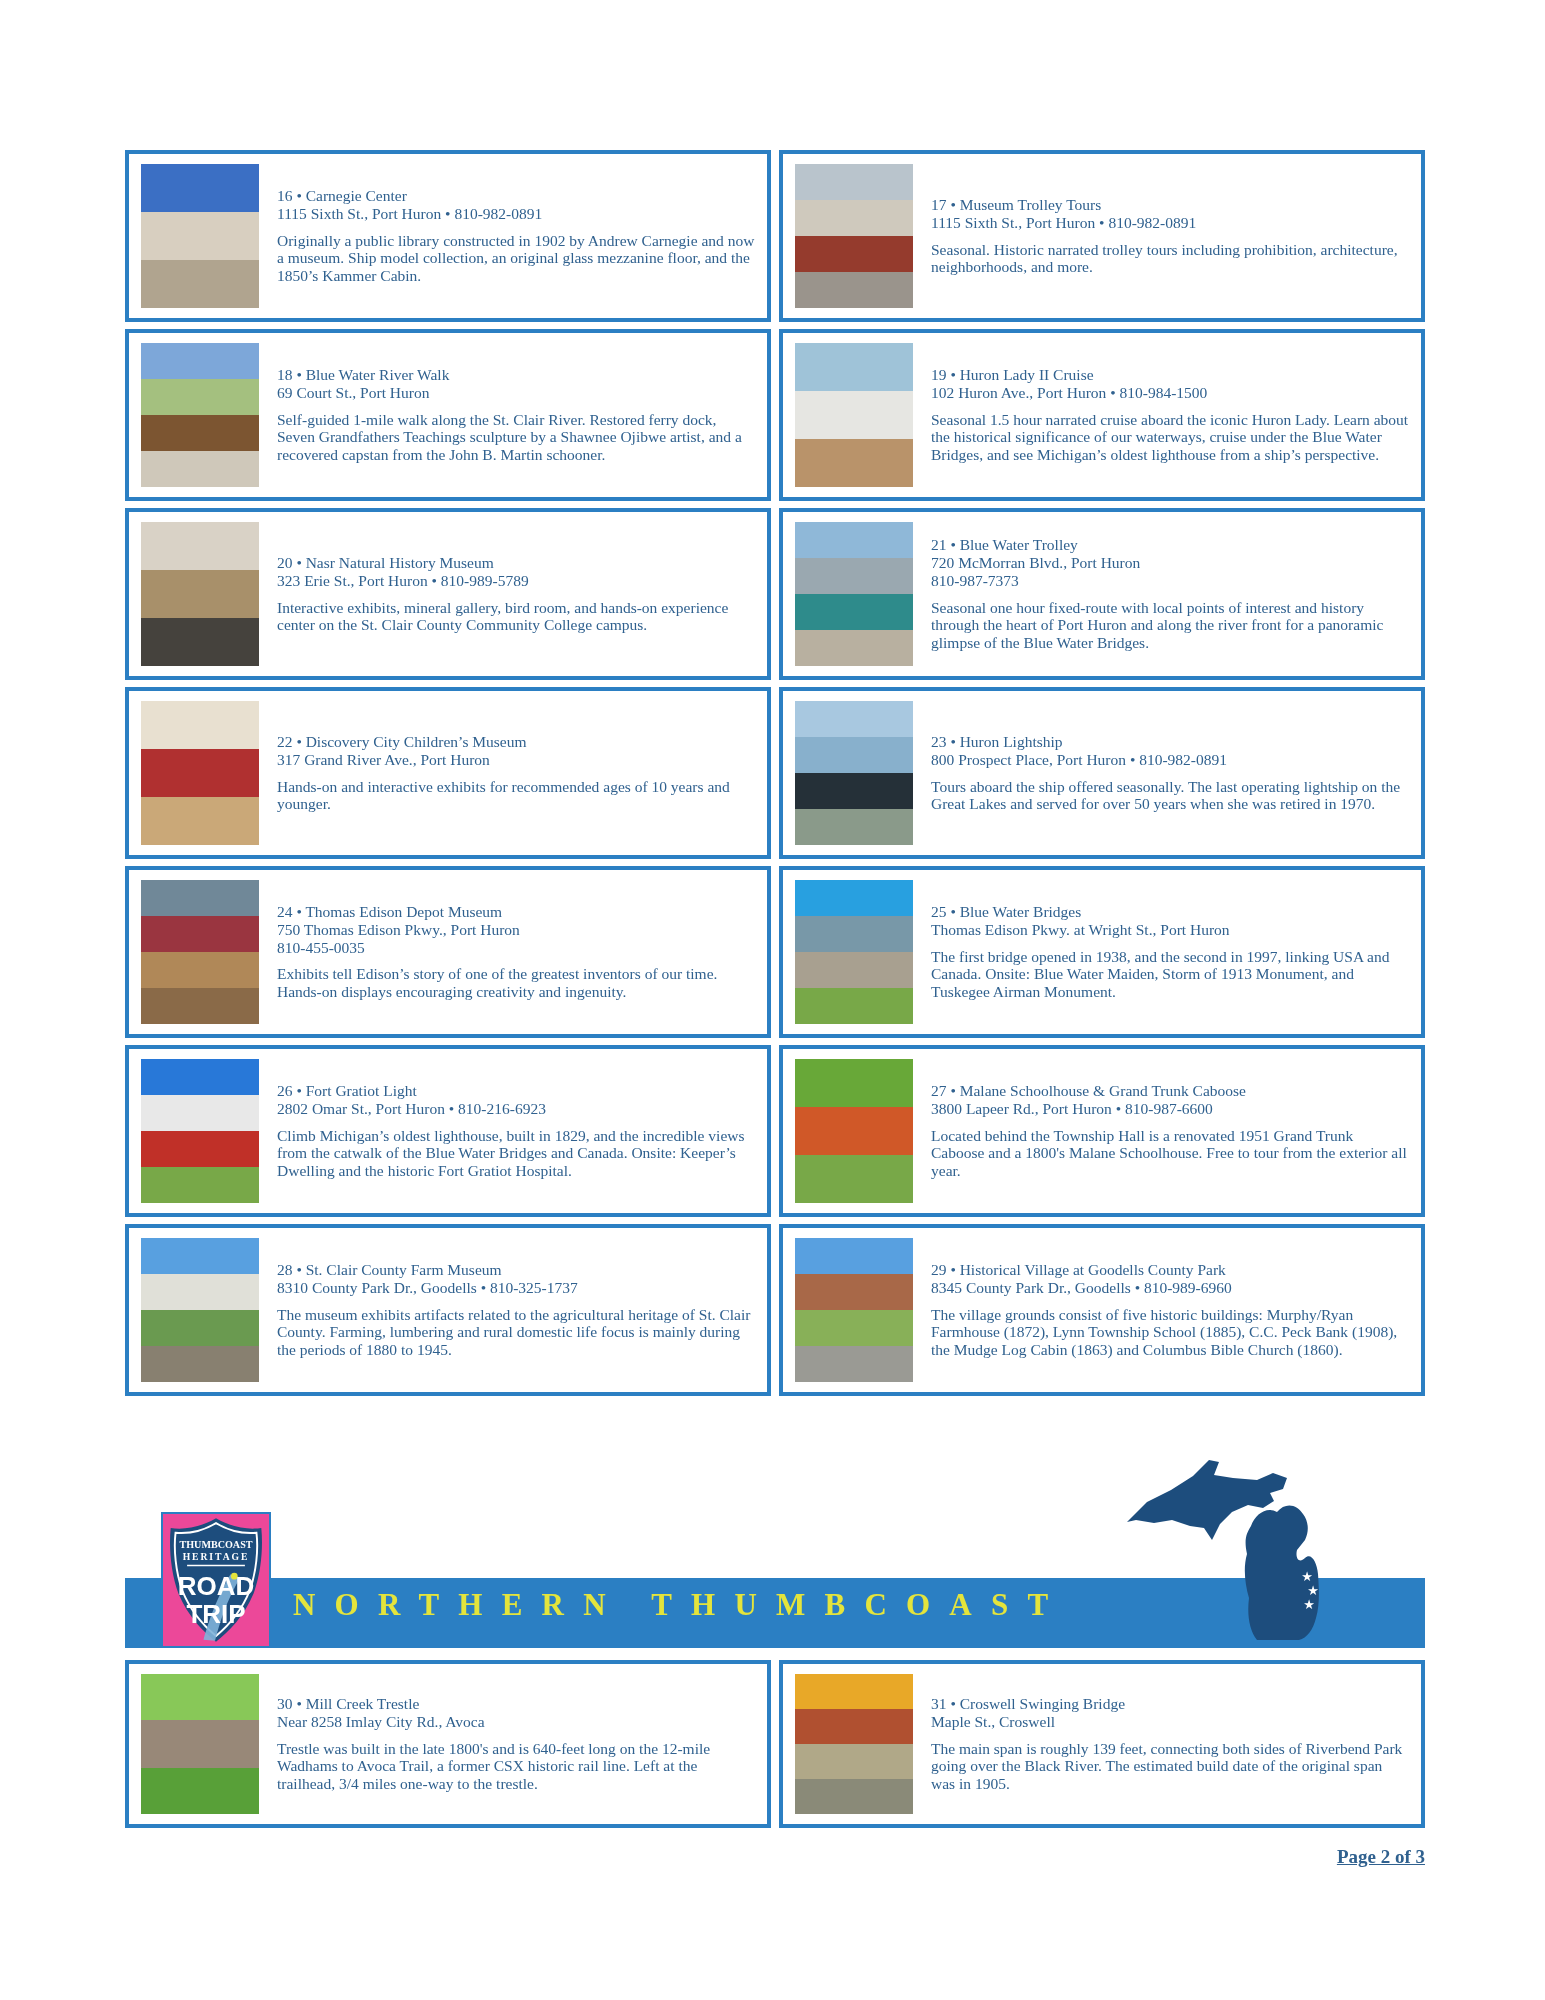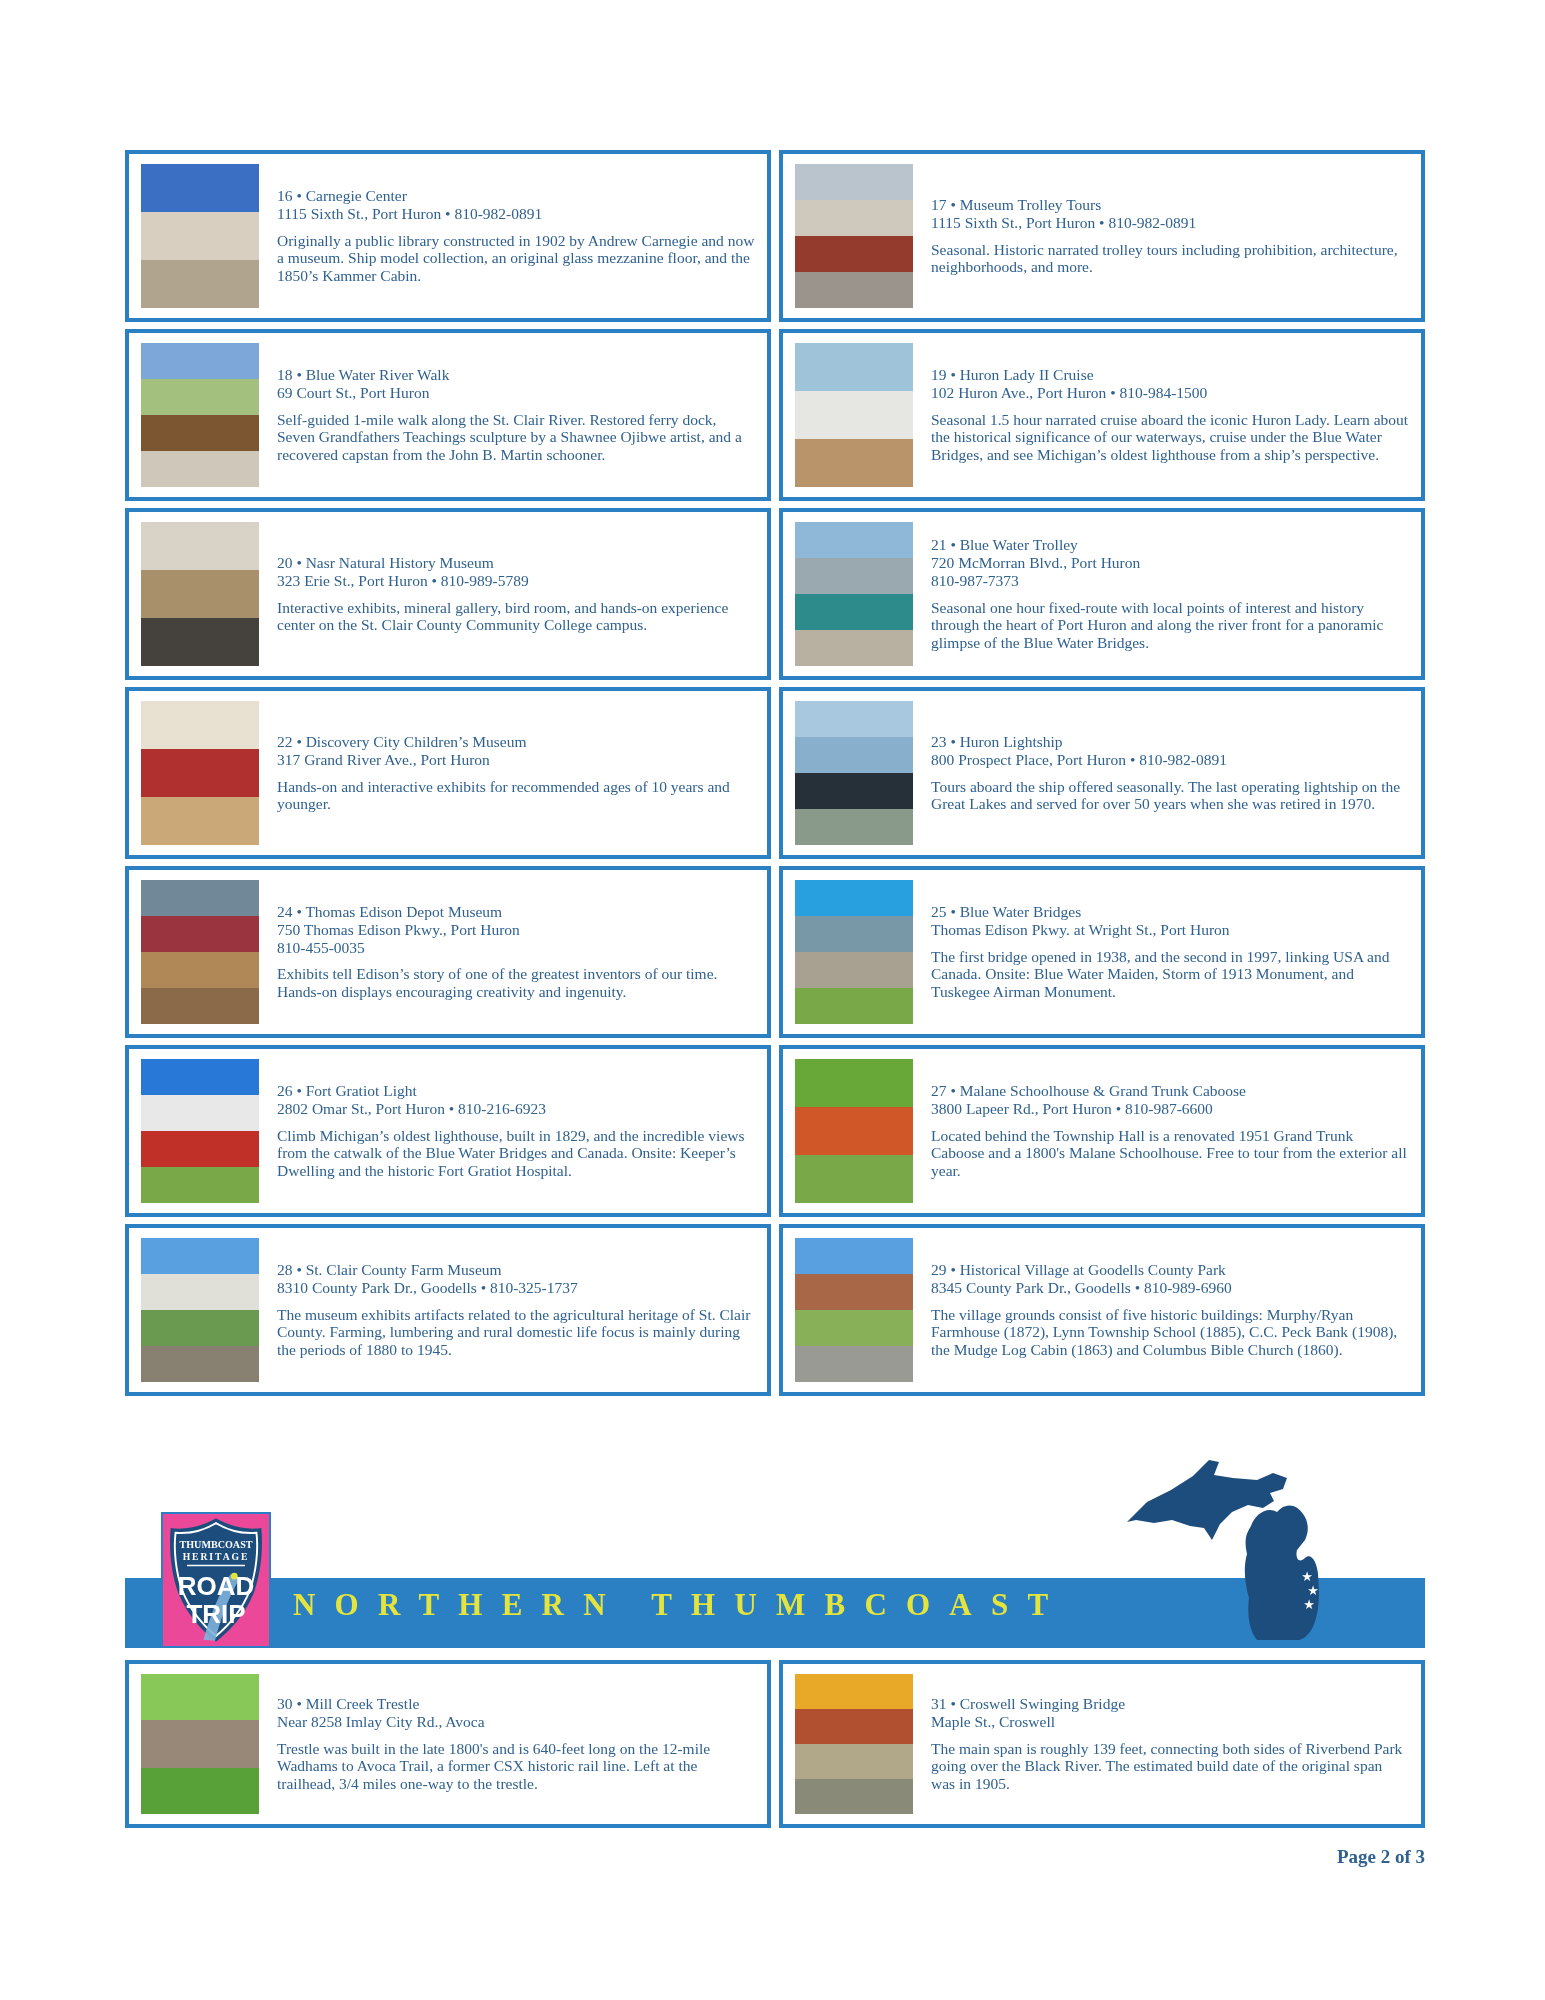--- a/index.html
+++ b/index.html
@@ -51,21 +51,21 @@
     position:absolute;left:36px;top:92px;width:110px;height:136px;
     background:#ec4899;border:2px solid var(--accent);box-sizing:border-box;
     z-index:3;
   }
   .badge svg{width:100%;height:100%;display:block;}
   .michigan{
     position:absolute;right:104px;top:4px;width:200px;height:224px;z-index:2;
   }
   .footer{
     margin-top:18px;text-align:right;
-    font-weight:bold;font-size:19px;color:var(--ink);
+    font-weight:bold;font-size:19px;color:var(--ink);text-decoration:underline;
   }
 </style>
 </head>
 <body>
 
 <div class="content">
 
   <div class="grid" id="main-grid">
   <article class="card">
     <div class="photo" title="carnegie-center-building" style="background: linear-gradient(rgb(59, 111, 196) 0%, rgb(59, 111, 196) 33%, rgb(216, 207, 192) 33%, rgb(216, 207, 192) 67%, rgb(176, 164, 143) 67%, rgb(176, 164, 143) 100%);"></div>

